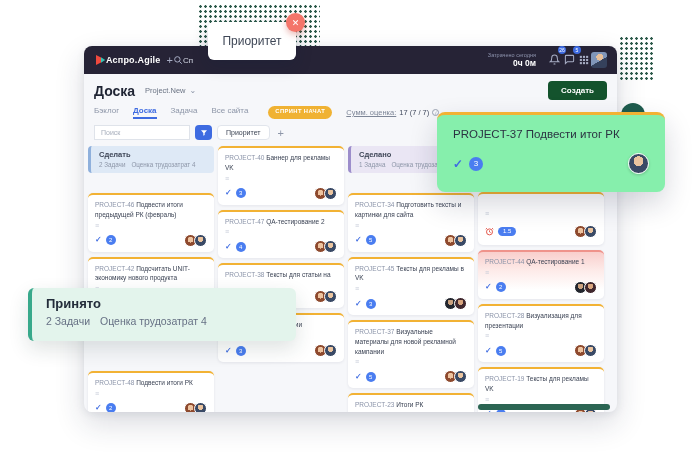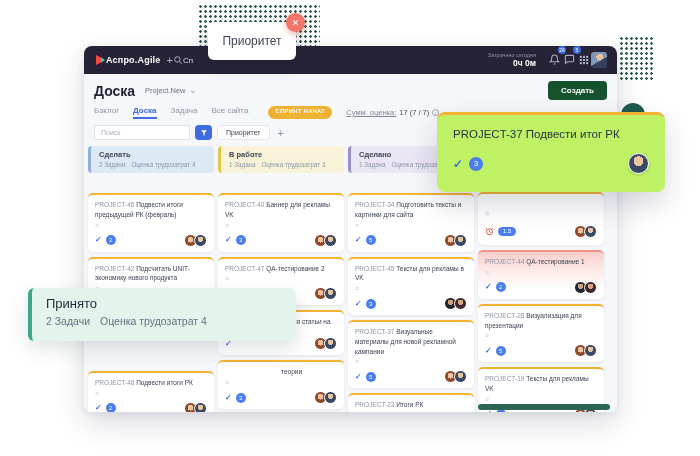--- a/index.html
+++ b/index.html
@@ -104,37 +104,37 @@
              background:#2b6553; }
 
   
   .tooltip { position:absolute; left:208px; top:22px; width:88px; height:38px; background:#fff; border-radius:6px;
              box-shadow:0 6px 16px rgba(20,30,60,.22); display:flex; align-items:center; justify-content:center;
              font-size:12px; color:#3f4756; z-index:50; }
   .tooltip-close { position:absolute; top:-9px; right:-9px; width:19px; height:19px; border-radius:50%;
                    background:#f4756a; color:#fff; font-size:9px; display:flex; align-items:center;
                    justify-content:center; box-shadow:0 3px 6px rgba(200,60,50,.35); }
 
-  .popup { position:absolute; left:437px; top:112px; width:228px; height:80px; background:#bef264; border-radius:8px;
+  .popup { position:absolute; left:437px; top:112px; width:228px; height:80px; background:#86efac; border-radius:8px;
            border-top:3px solid #f2b234; box-shadow:0 12px 28px rgba(20,30,60,.18); z-index:40;
            padding:13px 16px 10px; }
   .popup-title { font-size:11.5px; color:#2b3342; }
   .popup-foot { display:flex; align-items:center; justify-content:space-between; margin-top:13px; }
   .popup-foot .cl { gap:6px; }
   .popup-chk { color:#3e6be1; font-size:12px; font-weight:700; }
   .popup-badge { min-width:14px; height:14px; border-radius:50%; background:#4a7df0; color:#fff; font-size:8px;
                  display:flex; align-items:center; justify-content:center; }
   .popup-av { width:21px; height:21px; border-radius:50%; border:1px solid #fff;
               box-shadow:0 1px 3px rgba(0,0,0,.2);
               background:radial-gradient(circle at 50% 38%, #eac49f 0 32%, #3a4a66 33%); }
 
   .accepted { position:absolute; left:28px; top:288px; width:268px; height:53px; background:#e3f4ec;
               border-left:4px solid #38a98b; border-radius:6px; box-shadow:0 8px 20px rgba(30,60,50,.14);
               padding:8px 14px; z-index:45; }
-  .accepted-title { font-size:13px; font-weight:400; color:#232c3a; }
+  .accepted-title { font-size:13px; font-weight:700; color:#232c3a; }
   .accepted-sub { font-size:10.5px; color:#667084; margin-top:4px; display:flex; gap:10px; }
 </style>
 </head>
 <body>
 
 <div class="stage">
 
   <div class="dots" id="dots1"></div>
   <div class="dots" id="dots2"></div>
   <div id="blob"></div>
@@ -279,27 +279,20 @@
               </span>
           <span class="avs">
                 <span class="av f"></span>
                 <span class="av m"></span>
               </span>
             </div>
         </div>
       </div>
 
       <div class="col">
-        <div class="col-head c2">
-          <div class="col-title">В работе</div>
-          <div class="col-sub">
-              <span>1 Задача</span>
-              <span>Оценка трудозатрат 3</span>
-            </div>
-        </div>
         <div class="card">
           <p class="ct"><span class="cid">PROJECT-40</span> <span class="ctx">Баннер для рекламы VK</span></p>
           <span class="desc">≡</span>
           <div class="cf">
               <span class="cl">
                 <span class="chk">✓</span>
                 <span class="nbadge">3</span>
               </span>
           <span class="avs">
                 <span class="av f"></span>

